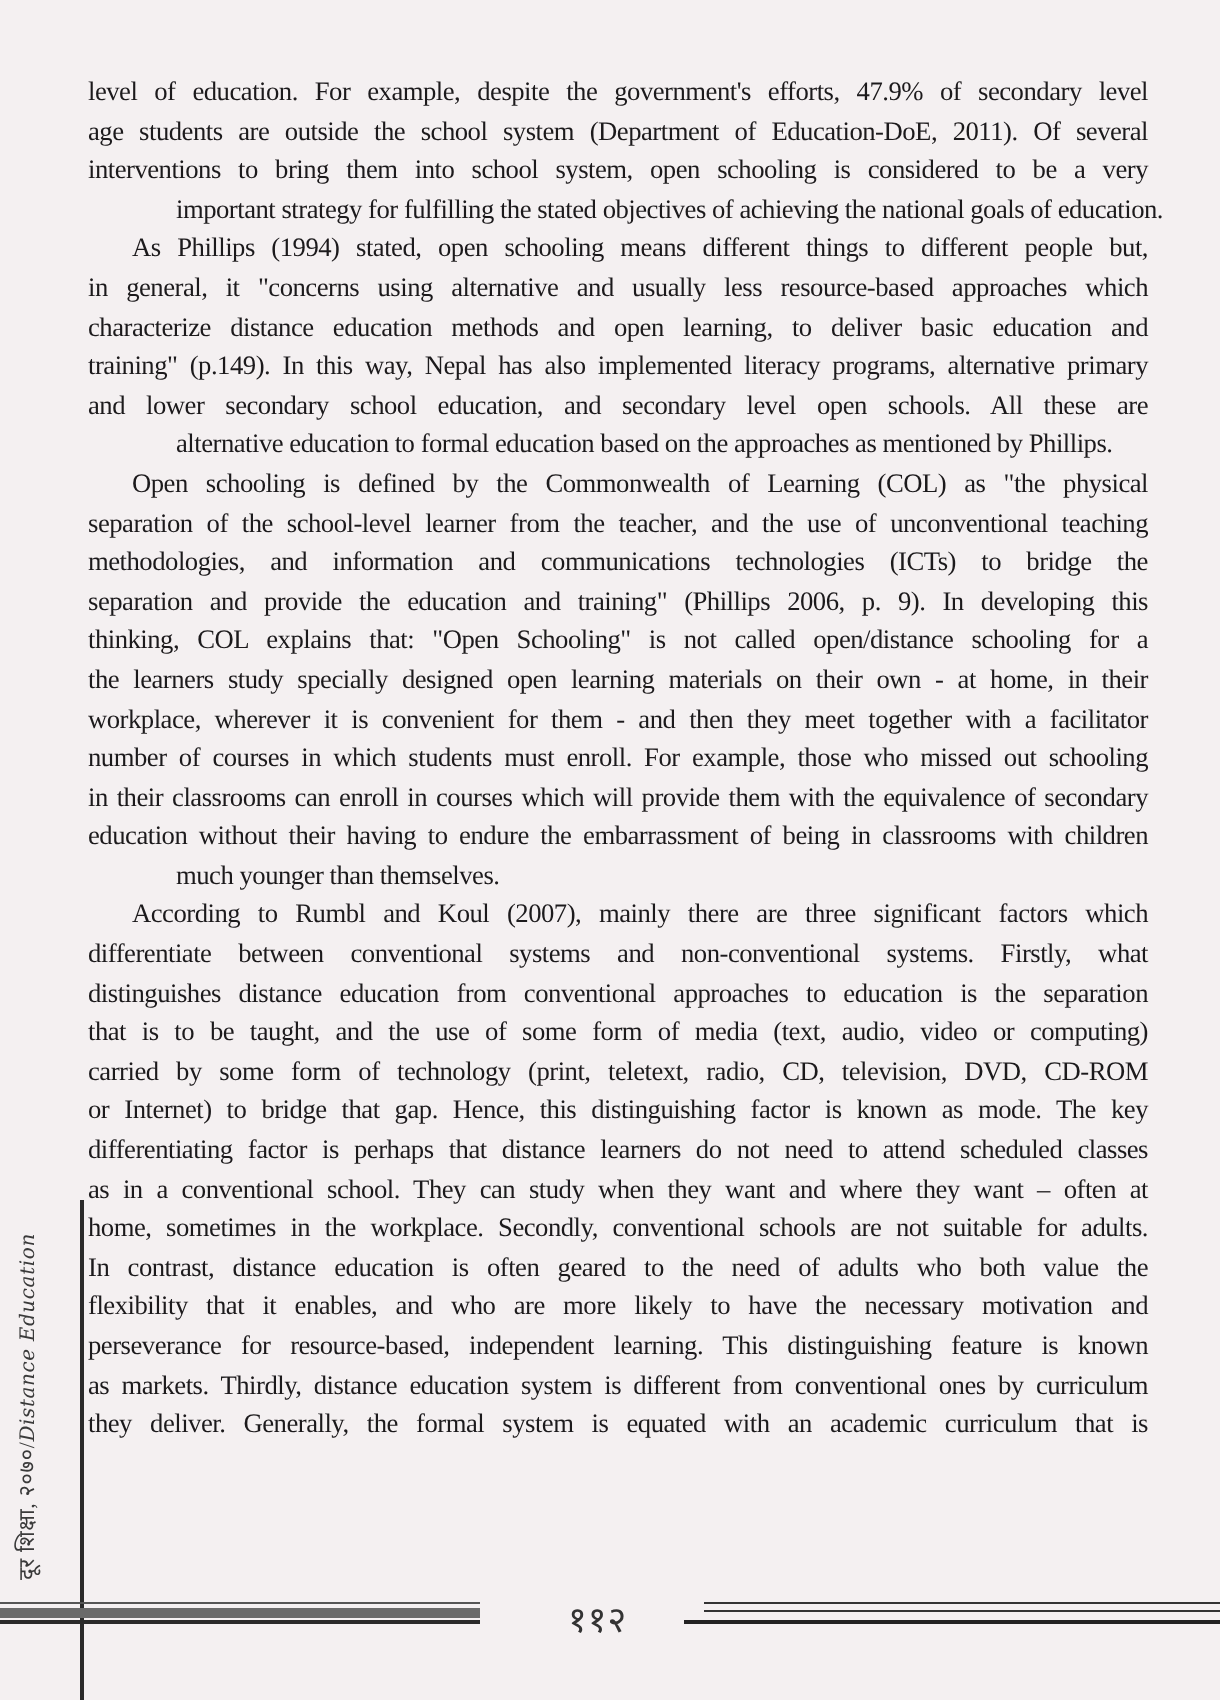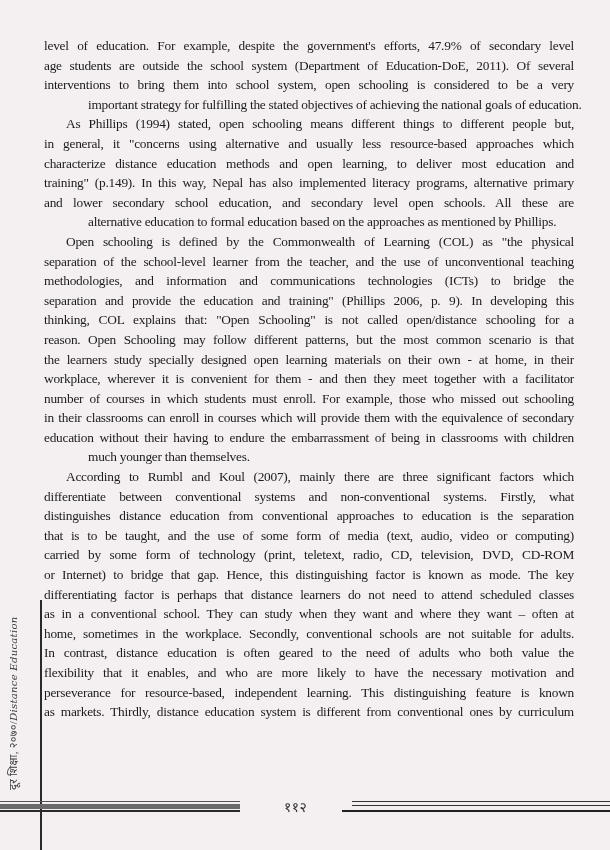--- a/index.html
+++ b/index.html
@@ -29,64 +29,64 @@
     position: absolute; left: 0; top: 801px; width: 240px; height: 11px;
   }
   .footer-rule-left .thin { position: absolute; left: 0; right: 0; top: 0; height: 1px; background: #555; }
   .footer-rule-left .thick { position: absolute; left: 0; right: 0; top: 3px; height: 5px; background: #6a6a6a; }
   .footer-rule-left .thin2 { position: absolute; left: 0; right: 0; top: 9px; height: 1.5px; background: #2a2a2a; }
   .footer-rule-right { position: absolute; left: 342px; top: 801px; width: 268px; height: 11px; }
   .footer-rule-right .l1 { position: absolute; left: 10px; right: 0; top: 0; height: 1px; background: #333; }
   .footer-rule-right .l2 { position: absolute; left: 10px; right: 0; top: 4px; height: 1px; background: #333; }
   .footer-rule-right .l3 { position: absolute; left: 0; right: 0; top: 9px; height: 1.5px; background: #222; }
   .page-number {
-    position: absolute; left: 284px; top: 797px; font-size: 14px; color: #333;
+    position: absolute; left: 284px; top: 797px; font-size: 18px; color: #333;
     font-family: "DejaVu Sans", sans-serif; letter-spacing: 0.5px;
   }
 </style>
 </head>
 <body>
 
 <div class="page">
   <div class="body-text" id="body-text">
       <span class="line">level of education. For example, despite the government's efforts, 47.9% of secondary level</span>
       <span class="line">age students are outside the school system (Department of Education-DoE, 2011). Of several</span>
       <span class="line">interventions to bring them into school system, open schooling is considered to be a very</span>
       <span class="line last">important strategy for fulfilling the stated objectives of achieving the national goals of education.</span>
       <span class="line indent">As Phillips (1994) stated, open schooling means different things to different people but,</span>
       <span class="line">in general, it "concerns using alternative and usually less resource-based approaches which</span>
-      <span class="line">characterize distance education methods and open learning, to deliver most education and</span>
+      <span class="line">characterize distance education methods and open learning, to deliver basic education and</span>
       <span class="line">training" (p.149). In this way, Nepal has also implemented literacy programs, alternative primary</span>
       <span class="line">and lower secondary school education, and secondary level open schools. All these are</span>
       <span class="line last">alternative education to formal education based on the approaches as mentioned by Phillips.</span>
       <span class="line indent">Open schooling is defined by the Commonwealth of Learning (COL) as "the physical</span>
       <span class="line">separation of the school-level learner from the teacher, and the use of unconventional teaching</span>
       <span class="line">methodologies, and information and communications technologies (ICTs) to bridge the</span>
       <span class="line">separation and provide the education and training" (Phillips 2006, p. 9). In developing this</span>
       <span class="line">thinking, COL explains that: "Open Schooling" is not called open/distance schooling for a</span>
-      <span class="line">reason. Open Schooling may follow different patterns, but the most common scenario is that</span>
       <span class="line">the learners study specially designed open learning materials on their own - at home, in their</span>
       <span class="line">workplace, wherever it is convenient for them - and then they meet together with a facilitator</span>
       <span class="line">number of courses in which students must enroll. For example, those who missed out schooling</span>
       <span class="line">in their classrooms can enroll in courses which will provide them with the equivalence of secondary</span>
       <span class="line">education without their having to endure the embarrassment of being in classrooms with children</span>
       <span class="line last">much younger than themselves.</span>
       <span class="line indent">According to Rumbl and Koul (2007), mainly there are three significant factors which</span>
       <span class="line">differentiate between conventional systems and non-conventional systems. Firstly, what</span>
       <span class="line">distinguishes distance education from conventional approaches to education is the separation</span>
       <span class="line">that is to be taught, and the use of some form of media (text, audio, video or computing)</span>
       <span class="line">carried by some form of technology (print, teletext, radio, CD, television, DVD, CD-ROM</span>
       <span class="line">or Internet) to bridge that gap. Hence, this distinguishing factor is known as mode. The key</span>
       <span class="line">differentiating factor is perhaps that distance learners do not need to attend scheduled classes</span>
       <span class="line">as in a conventional school. They can study when they want and where they want – often at</span>
       <span class="line">home, sometimes in the workplace. Secondly, conventional schools are not suitable for adults.</span>
       <span class="line">In contrast, distance education is often geared to the need of adults who both value the</span>
       <span class="line">flexibility that it enables, and who are more likely to have the necessary motivation and</span>
       <span class="line">perseverance for resource-based, independent learning. This distinguishing feature is known</span>
       <span class="line">as markets. Thirdly, distance education system is different from conventional ones by curriculum</span>
+      <span class="line">they deliver. Generally, the formal system is equated with an academic curriculum that is</span>
     </div>
 
   <div class="margin-rule"></div>
 
   <div class="side-caption">
     <span>दूर शिक्षा, २०७०/</span><span class="italic">Distance Education</span>
   </div>
 
   <div class="footer-rule-left">
     <div class="thin"></div>

